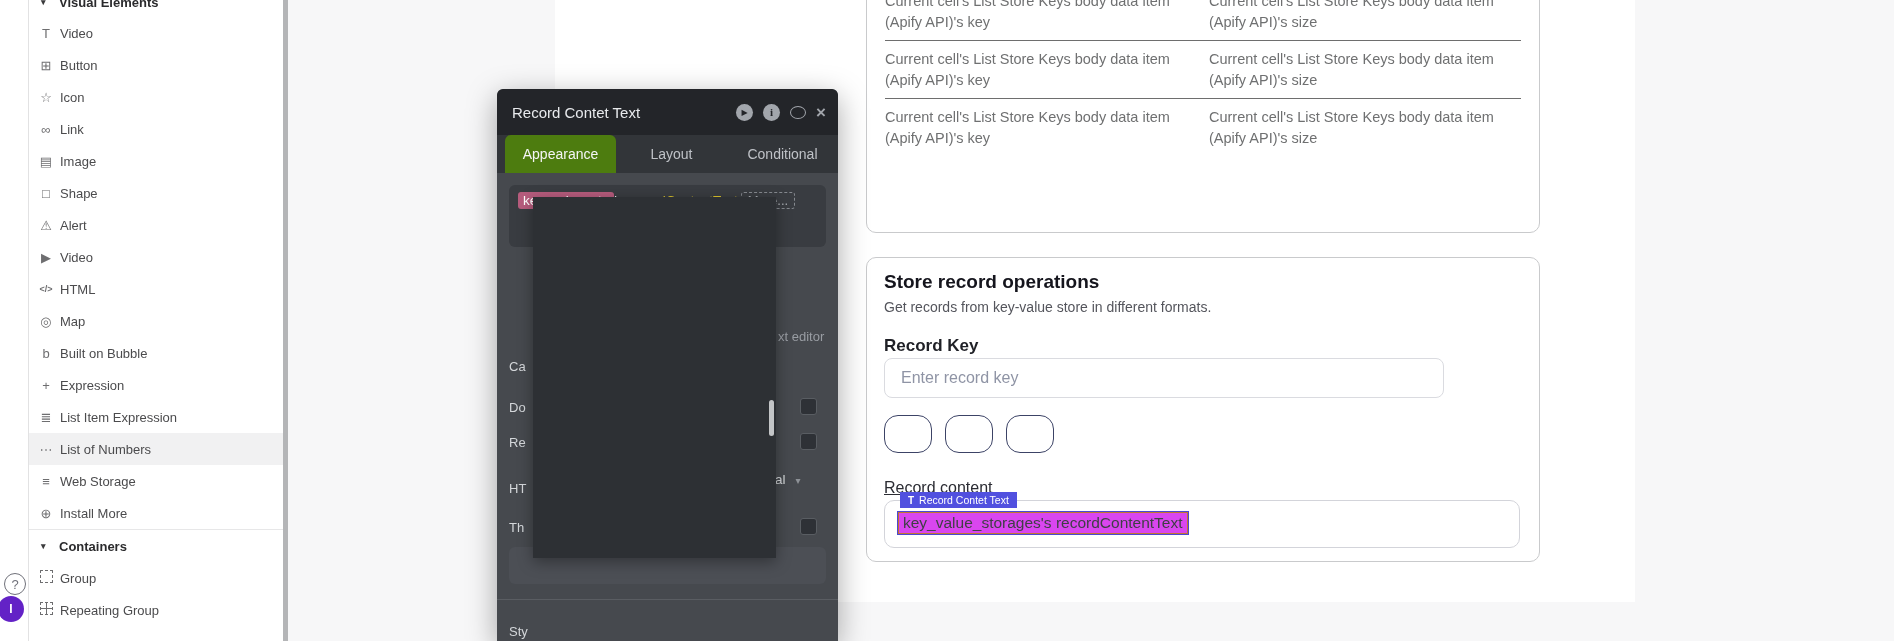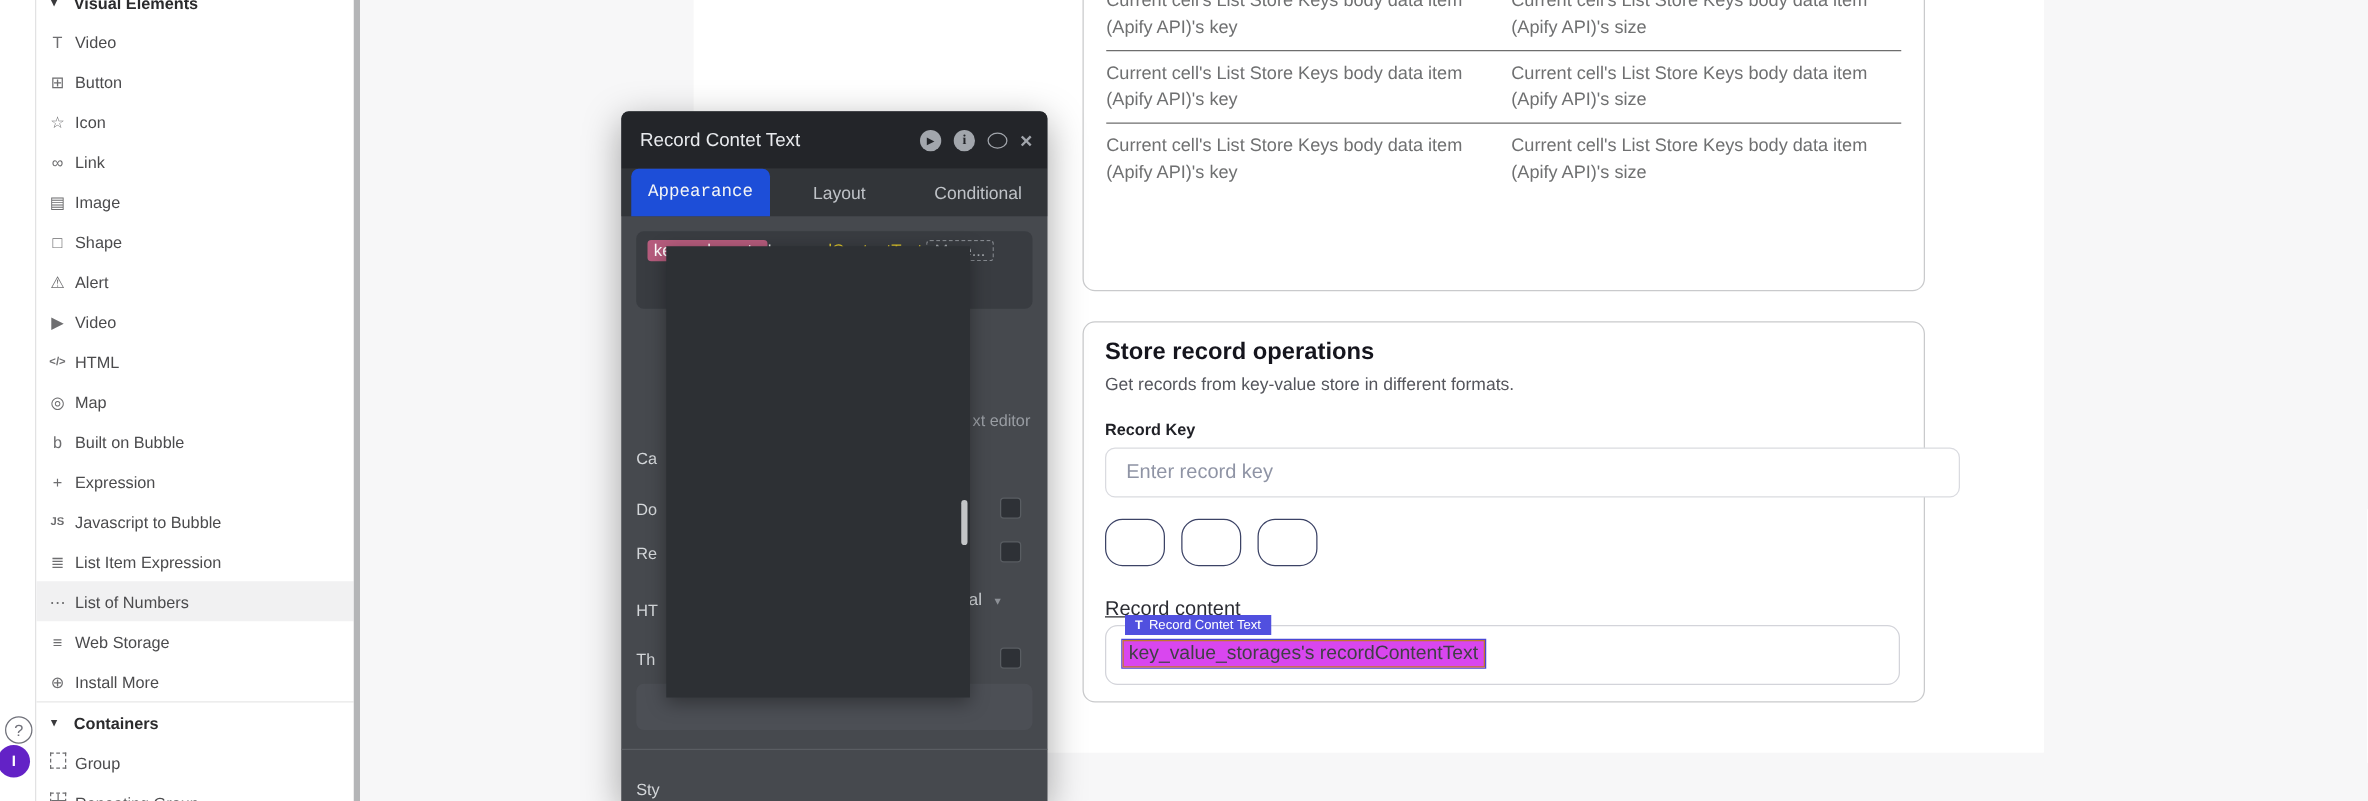--- a/index.html
+++ b/index.html
@@ -48,22 +48,22 @@
   .t-row:last-child::after { display:none; }
   .t-cell { font-size:14.5px; line-height:20.5px; color:#6f7071; }
   .t-cell.key { width:324px; padding-right:20px; }
   .t-cell.size { flex:1; }
   .t-empty { height:74px; display:flex; align-items:center; justify-content:center; padding-top:10px;
     font-size:16.5px; color:#3f4043; }
 
   .ops-card { left:866px; top:257px; width:674px; height:305px; }
   .ops-title { position:absolute; left:17px; top:13px; font-size:19px; font-weight:bold; color:#15151d; }
   .ops-subtitle { position:absolute; left:17px; top:41px; font-size:14px; color:#54555c; }
-  .ops-key-label { position:absolute; left:17px; top:78px; font-size:13px; font-weight:bold; color:#1f2026; }
-  .ops-input { position:absolute; left:17px; top:100px; width:684px; height:40px; border:1px solid #dadbe0;
+  .ops-key-label { position:absolute; left:17px; top:78px; font-size:17px; font-weight:bold; color:#1f2026; }
+  .ops-input { position:absolute; left:17px; top:100px; width:560px; height:40px; border:1px solid #dadbe0;
     border-radius:8px; padding:0 16px; font-size:16px; color:#33343c; font-family:"Liberation Sans",sans-serif; outline:none; }
   .ops-input::placeholder { color:#8f94a5; }
   .ops-buttons { position:absolute; left:17px; top:157px; display:flex; gap:13px; }
   .ops-btn { height:38px; background:#fff; border:1.5px solid #3c4366; border-radius:14px; padding:0 23px;
     font-size:15.5px; font-weight:bold; color:#323a61; font-family:"Liberation Sans",sans-serif; cursor:pointer; }
   .ops-content-label { position:absolute; left:17px; top:221px; font-size:16px; color:#2b2c33;text-decoration:underline; }
   .content-box { position:absolute; left:17px; top:242px; width:636px; height:48px; border:1px solid #d3d4da; border-radius:10px; }
   .sel-badge { position:absolute; left:33px; top:234px; height:16px; background:#5150df; color:#fff; font-size:10.5px;
     display:flex; align-items:center; padding:0 8px; gap:5px; white-space:nowrap; }
   .sel-badge .t-glyph { font-weight:bold; font-size:10px; }
@@ -76,21 +76,21 @@
   .p-header { height:46px; background:#232529; border-radius:6px 6px 0 0; display:flex; align-items:center; padding:0 12px 0 15px; }
   .p-title { color:#e8eaed; font-size:15px; flex:1; }
   .p-hicons { display:flex; align-items:center; gap:10px; }
   .p-circle { width:17px; height:17px; border-radius:50%; background:#a2a6ac; color:#232529; font-size:8px;
     display:flex; align-items:center; justify-content:center; cursor:pointer; }
   .p-circle.info { font-size:11px; font-weight:bold; font-family:"Liberation Serif",serif; }
   .p-bubble { width:16px; height:13px; border:1.5px solid #a2a6ac; border-radius:50%; cursor:pointer; }
   .p-close { color:#a2a6ac; font-size:17px; font-weight:bold; line-height:1; cursor:pointer; }
   .p-tabs { height:38px; background:#323539; display:flex; padding-left:8px; }
   .p-tab { width:111px; display:flex; align-items:center; justify-content:center; font-size:14px; color:#bfc2c7; cursor:pointer; }
-  .p-tab.selected { background:#1d4ed8; border-radius:6px 6px 0 0; color:#f4f5f6;font-family:Liberation Mono, monospace; }
+  .p-tab.selected { background:#4d7c0f; border-radius:6px 6px 0 0; color:#f4f5f6; }
   .p-body { position:relative; height:468px; }
 
   .expr-field { position:absolute; left:12px; top:12px; width:317px; height:62px; background:#393c41; border-radius:6px;
     padding:7px 9px; font-size:13.5px; white-space:nowrap; overflow:hidden; }
   .tok { background:#b65c7d; color:#fff; border-radius:3px; padding:1px 5px; }
   .expr-suffix { color:#e7e9eb; }
   .expr-prop { color:#ddc52c; }
   .more-box { display:inline-block; border:1px dashed #85898f; border-radius:3px; color:#a7abb0; font-size:13px;
     padding:0 6px; margin-left:3px; cursor:pointer; }
   .p-frag { position:absolute; left:12px; font-size:13px; color:#d4d7da; white-space:nowrap; }
@@ -172,24 +172,20 @@
         </div>
         <div class="sb-item">
           <span class="sb-icon">b</span>
           <span class="sb-label">Built on Bubble</span>
         </div>
         <div class="sb-item">
           <span class="sb-icon">+</span>
           <span class="sb-label">Expression</span>
         </div>
         <div class="sb-item">
-          <span class="sb-icon tiny">JS</span>
-          <span class="sb-label">Javascript to Bubble</span>
-        </div>
-        <div class="sb-item">
           <span class="sb-icon">≣</span>
           <span class="sb-label">List Item Expression</span>
         </div>
         <div class="sb-item highlighted">
           <span class="sb-icon">⋯</span>
           <span class="sb-label">List of Numbers</span>
         </div>
         <div class="sb-item">
           <span class="sb-icon">≡</span>
           <span class="sb-label">Web Storage</span>

